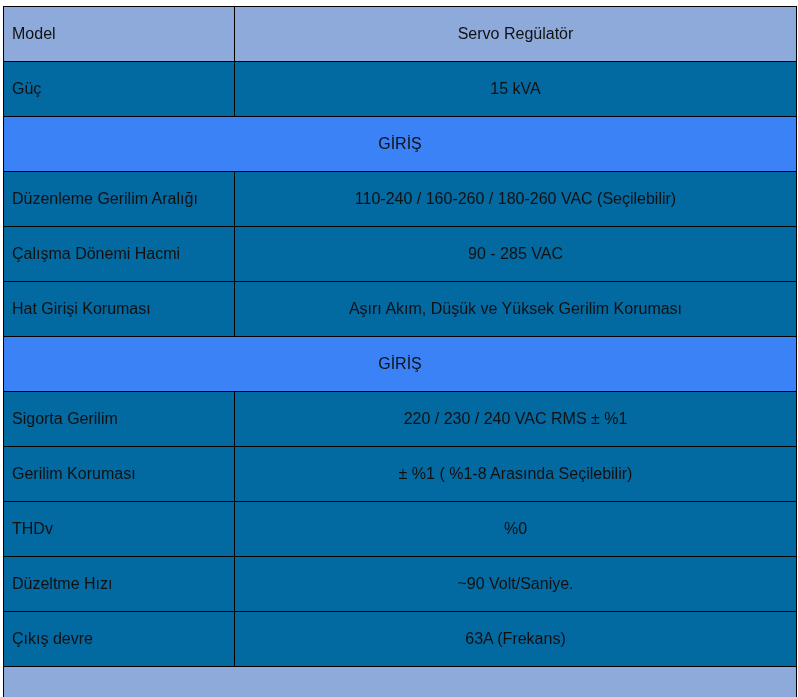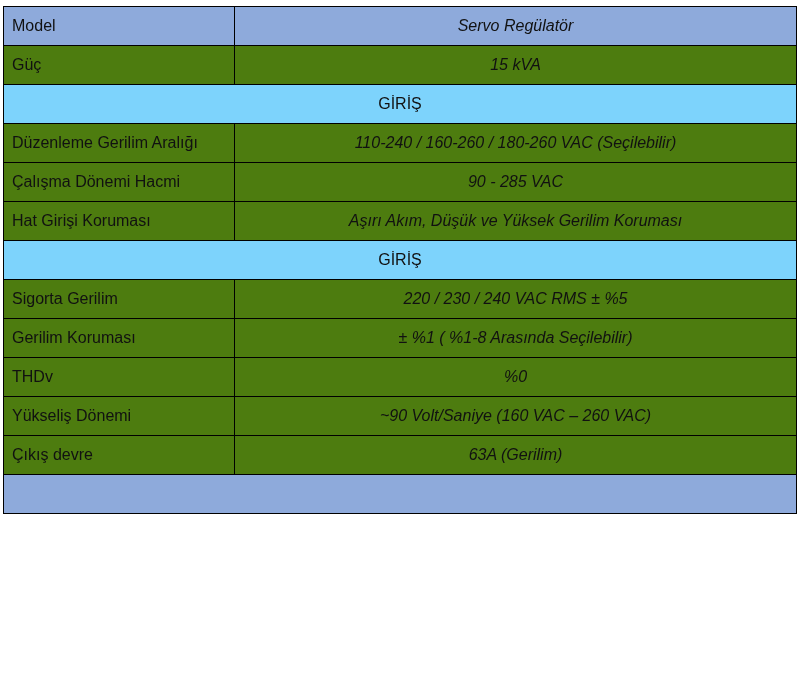--- a/index.html
+++ b/index.html
@@ -19,31 +19,31 @@
   table.spec {
     position: absolute;
     left: 3px;
     top: 6px;
     width: 793px;
     border-collapse: collapse;
     table-layout: fixed;
   }
   table.spec td {
     border: 1px solid #000000;
-    padding: 0 8px;
+    padding: 8px 8px;
     vertical-align: middle;
     line-height: 20px;
   }
   col.c-label { width: 231px; }
   col.c-value { width: 562px; }
   td.label { text-align: left; }
-  td.value { text-align: center; font-style: italic; }
+  td.value { text-align: center; }
   tr.head td { background: #8eaadb; height: 38px; }
-  tr.section td { background: #7dd3fc; height: 38px; text-align: center; }
-  tr.row td { background: #4d7c0f; height: 38px; }
+  tr.section td { background: #3b82f6; height: 38px; text-align: center; }
+  tr.row td { background: #0369a1; height: 38px; }
   tr.row.tall td { height: 55px; }
   tr.trailing td { background: #8eaadb; height: 38px; }
 </style>
 </head>
 <body>
 
 <table class="spec">
   <colgroup>
     <col class="c-label">
     <col class="c-value">
@@ -73,36 +73,36 @@
     <tr class="row">
       <td class="label">Hat Girişi Koruması</td>
       <td class="value">Aşırı Akım, Düşük ve Yüksek Gerilim Koruması</td>
     </tr>
 
     <tr class="section">
       <td colspan="2">GİRİŞ</td>
     </tr>
     <tr class="row">
       <td class="label">Sigorta Gerilim</td>
-      <td class="value">220 / 230 / 240 VAC RMS ± %5</td>
+      <td class="value">220 / 230 / 240 VAC RMS ± %1</td>
     </tr>
     <tr class="row">
       <td class="label">Gerilim Koruması</td>
       <td class="value">± %1 ( %1-8 Arasında Seçilebilir)</td>
     </tr>
     <tr class="row">
       <td class="label">THDv</td>
       <td class="value">%0</td>
     </tr>
     <tr class="row">
-      <td class="label">Yükseliş Dönemi</td>
-      <td class="value">~90 Volt/Saniye (160 VAC – 260 VAC)</td>
+      <td class="label">Düzeltme Hızı</td>
+      <td class="value">~90 Volt/Saniye.</td>
     </tr>
     <tr class="row">
       <td class="label">Çıkış devre</td>
-      <td class="value">63A (Gerilim)</td>
+      <td class="value">63A (Frekans)</td>
     </tr>
 
     <tr class="trailing">
       <td colspan="2"></td>
     </tr>
   </tbody>
 </table>
 
 </body></html>

